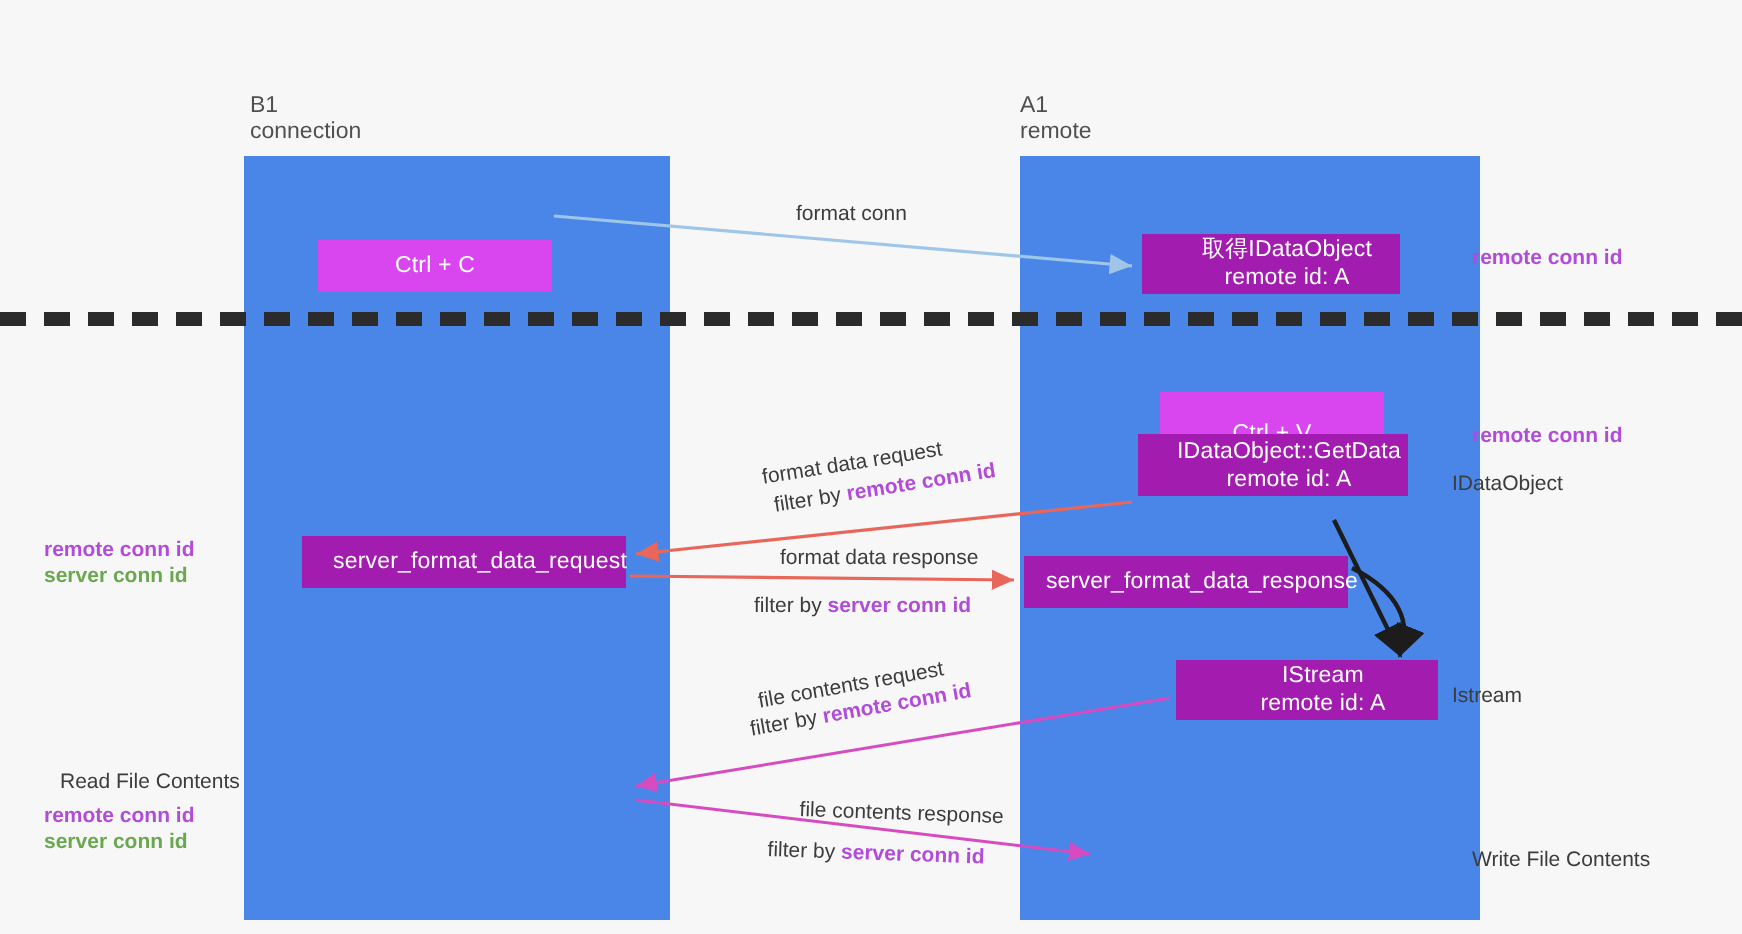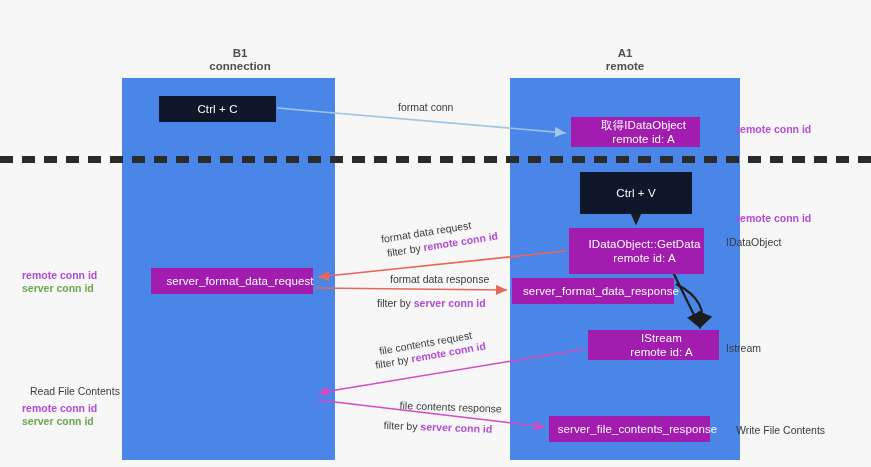--- a/index.html
+++ b/index.html
@@ -22,24 +22,22 @@
     font-size:15px;
     line-height:19px;
     color:#404040;
     white-space:pre;
   }
 
   
   .col-head{
     font-size:11.5px;
     line-height:13px;
-    text-align:center;
     color:#505050;
     white-space:pre;
-    font-weight:bold;
   }
   #head-b1{left:125px;top:47px;width:230px;}
   #head-a1{left:510px;top:47px;width:230px;}
 
   
   .lane{background:#4a86e8;}
   #lane-b1{left:122px;top:78px;width:213px;height:382px;}
   #lane-a1{left:510px;top:78px;width:230px;height:382px;}
 
   
@@ -49,27 +47,27 @@
     font-size:11.5px;
     line-height:14px;
     display:flex;
     flex-direction:column;
     align-items:center;
     justify-content:center;
     text-align:center;
     white-space:pre-line;
     letter-spacing:.1px;
   }
-  .green{background:#0f172a;}
+  .green{background:#d946ef;margin-top:24px;}
   .orange{background:#a21caf;padding-left:16px;}
 
   #box-ctrlc{left:159px;top:96px;width:117px;height:26px;}
   #box-idataobject{left:571px;top:117px;width:129px;height:30px;}
   #box-ctrlv{left:580px;top:172px;width:112px;height:42px;}
-  #box-getdata{left:569px;top:228px;width:135px;height:46px;}
+  #box-getdata{left:569px;top:217px;width:135px;height:31px;}
   #box-fmtreq{left:151px;top:268px;width:162px;height:26px;}
   #box-fmtresp{left:512px;top:278px;width:162px;height:26px;}
   #box-istream{left:588px;top:330px;width:131px;height:30px;}
   #box-filereq{left:151px;top:384px;width:161px;height:26px;}
   #box-fileresp{left:549px;top:416px;width:161px;height:26px;}
 
   
   .note{font-size:10.5px;line-height:13px;white-space:pre;}
   .purple{color:#b14bd8;font-weight:bold;}
   .green-t{color:#6aa84f;font-weight:bold;}
@@ -164,21 +162,20 @@
   <div class="abs box green" id="box-ctrlc">Ctrl + C</div>
   <div class="abs box orange" id="box-idataobject">取得IDataObject
 remote id: A</div>
   <div class="abs box green" id="box-ctrlv">Ctrl + V</div>
   <div class="abs box orange" id="box-getdata">IDataObject::GetData
 remote id: A</div>
   <div class="abs box orange" id="box-fmtresp">server_format_data_response</div>
   <div class="abs box orange" id="box-fmtreq">server_format_data_request</div>
   <div class="abs box orange" id="box-istream">IStream
 remote id: A</div>
-  <div class="abs box orange" id="box-fileresp">server_file_contents_response</div>
 
   <div class="abs alabel" id="lab-formatlist">format conn</div>
 
   <div class="abs alabel" id="lab-fdr">format data request</div>
   <div class="abs alabel" id="lab-fdr2"><span class="plain">filter by </span><span class="purple">remote conn id</span></div>
 
   <div class="abs alabel" id="lab-fdresp">format data response</div>
   <div class="abs alabel" id="lab-fdresp2"><span class="plain">filter by </span><span class="purple">server conn id</span></div>
 
   <div class="abs alabel" id="lab-fcr">file contents request</div>

